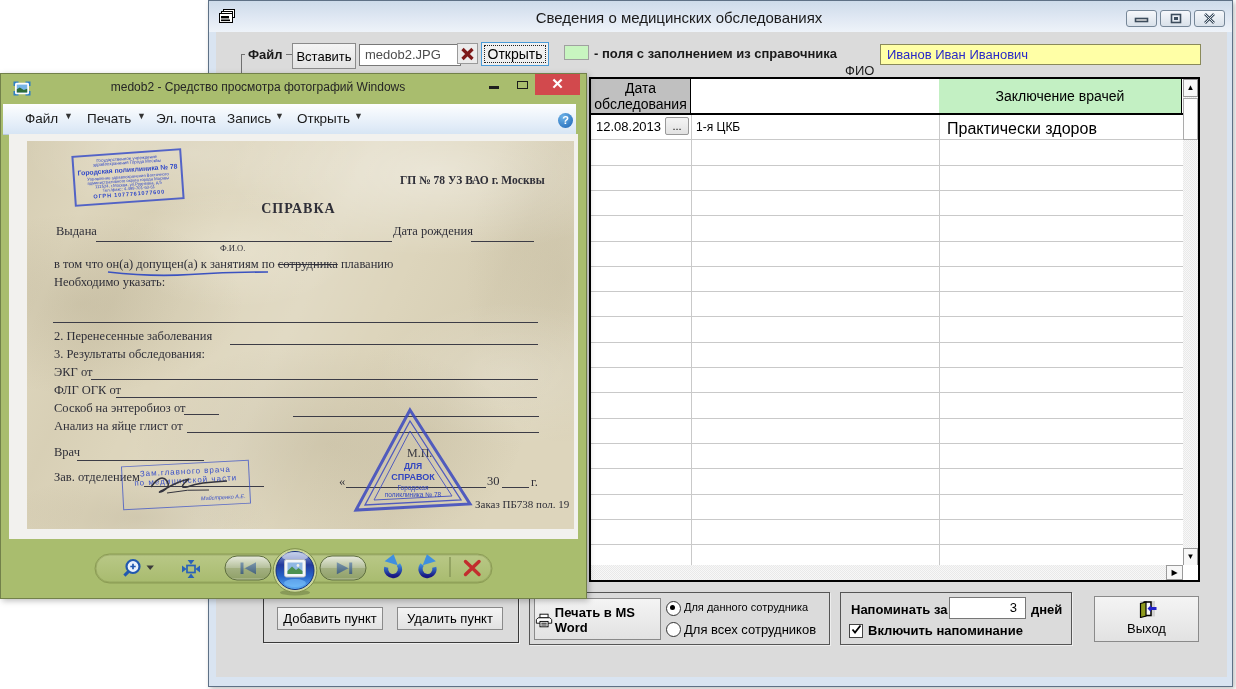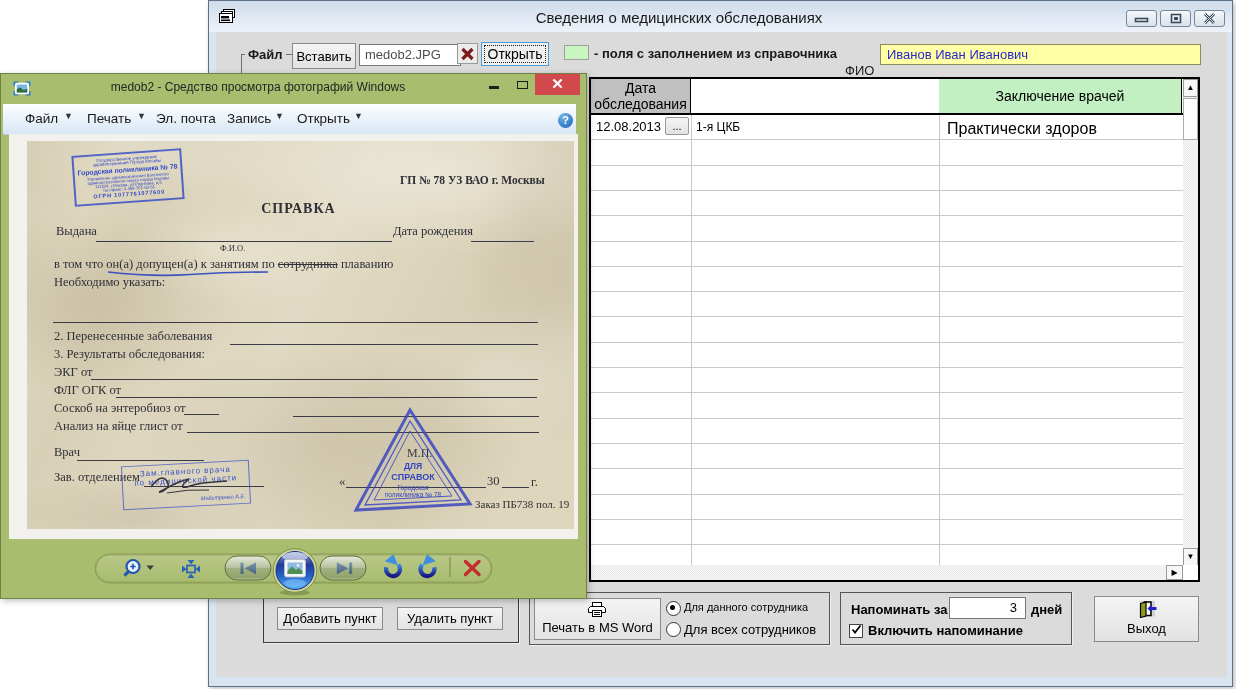--- a/index.html
+++ b/index.html
@@ -87,21 +87,21 @@
     <div class="abs" style="left:592px;top:486px;width:15px;height:15px;background:#fff;"></div>
   </div>
 </div>
 
 <div id="bottomrow">
   <div class="abs" style="left:263px;top:560px;width:254px;height:82px;border:1px solid #3a3a3a;border-top:none;box-shadow:1px 1px 0 #eee;"></div>
   <div class="btn" style="left:277px;top:607px;width:104px;height:21px;">Добавить пункт</div>
   <div class="btn" style="left:397px;top:607px;width:104px;height:21px;">Удалить пункт</div>
 
   <div class="abs" style="left:529px;top:592px;width:299px;height:51px;border:1px solid #555;box-shadow:1px 1px 0 #eee;"></div>
-  <div class="btn" style="left:534px;top:598px;width:125px;height:40px;flex-direction:column;justify-content:flex-start;">
+  <div class="btn" style="left:534px;top:598px;width:125px;height:40px;flex-direction:row;justify-content:flex-start;font-weight:bold;">
     <svg width="22" height="17" viewBox="0 0 22 17" style="margin-top:2px;">
       <rect x="5.5" y="1.5" width="9" height="4" fill="#fff" stroke="#000"></rect>
       <path d="M3.5 5.5 h13 l2 2 v4 h-17 v-4 z" fill="#fff" stroke="#000"></path>
       <rect x="5.5" y="9.5" width="9" height="6" fill="#fff" stroke="#000"></rect>
       <line x1="7" y1="11.5" x2="13" y2="11.5" stroke="#000"></line>
       <line x1="7" y1="13.5" x2="13" y2="13.5" stroke="#000"></line>
     </svg>
     <span style="margin-top:2px;">Печать в MS Word</span>
   </div>
   <div class="abs" style="left:666px;top:601px;width:13px;height:13px;border:1px solid #333;border-radius:50%;background:#fff;"></div>

